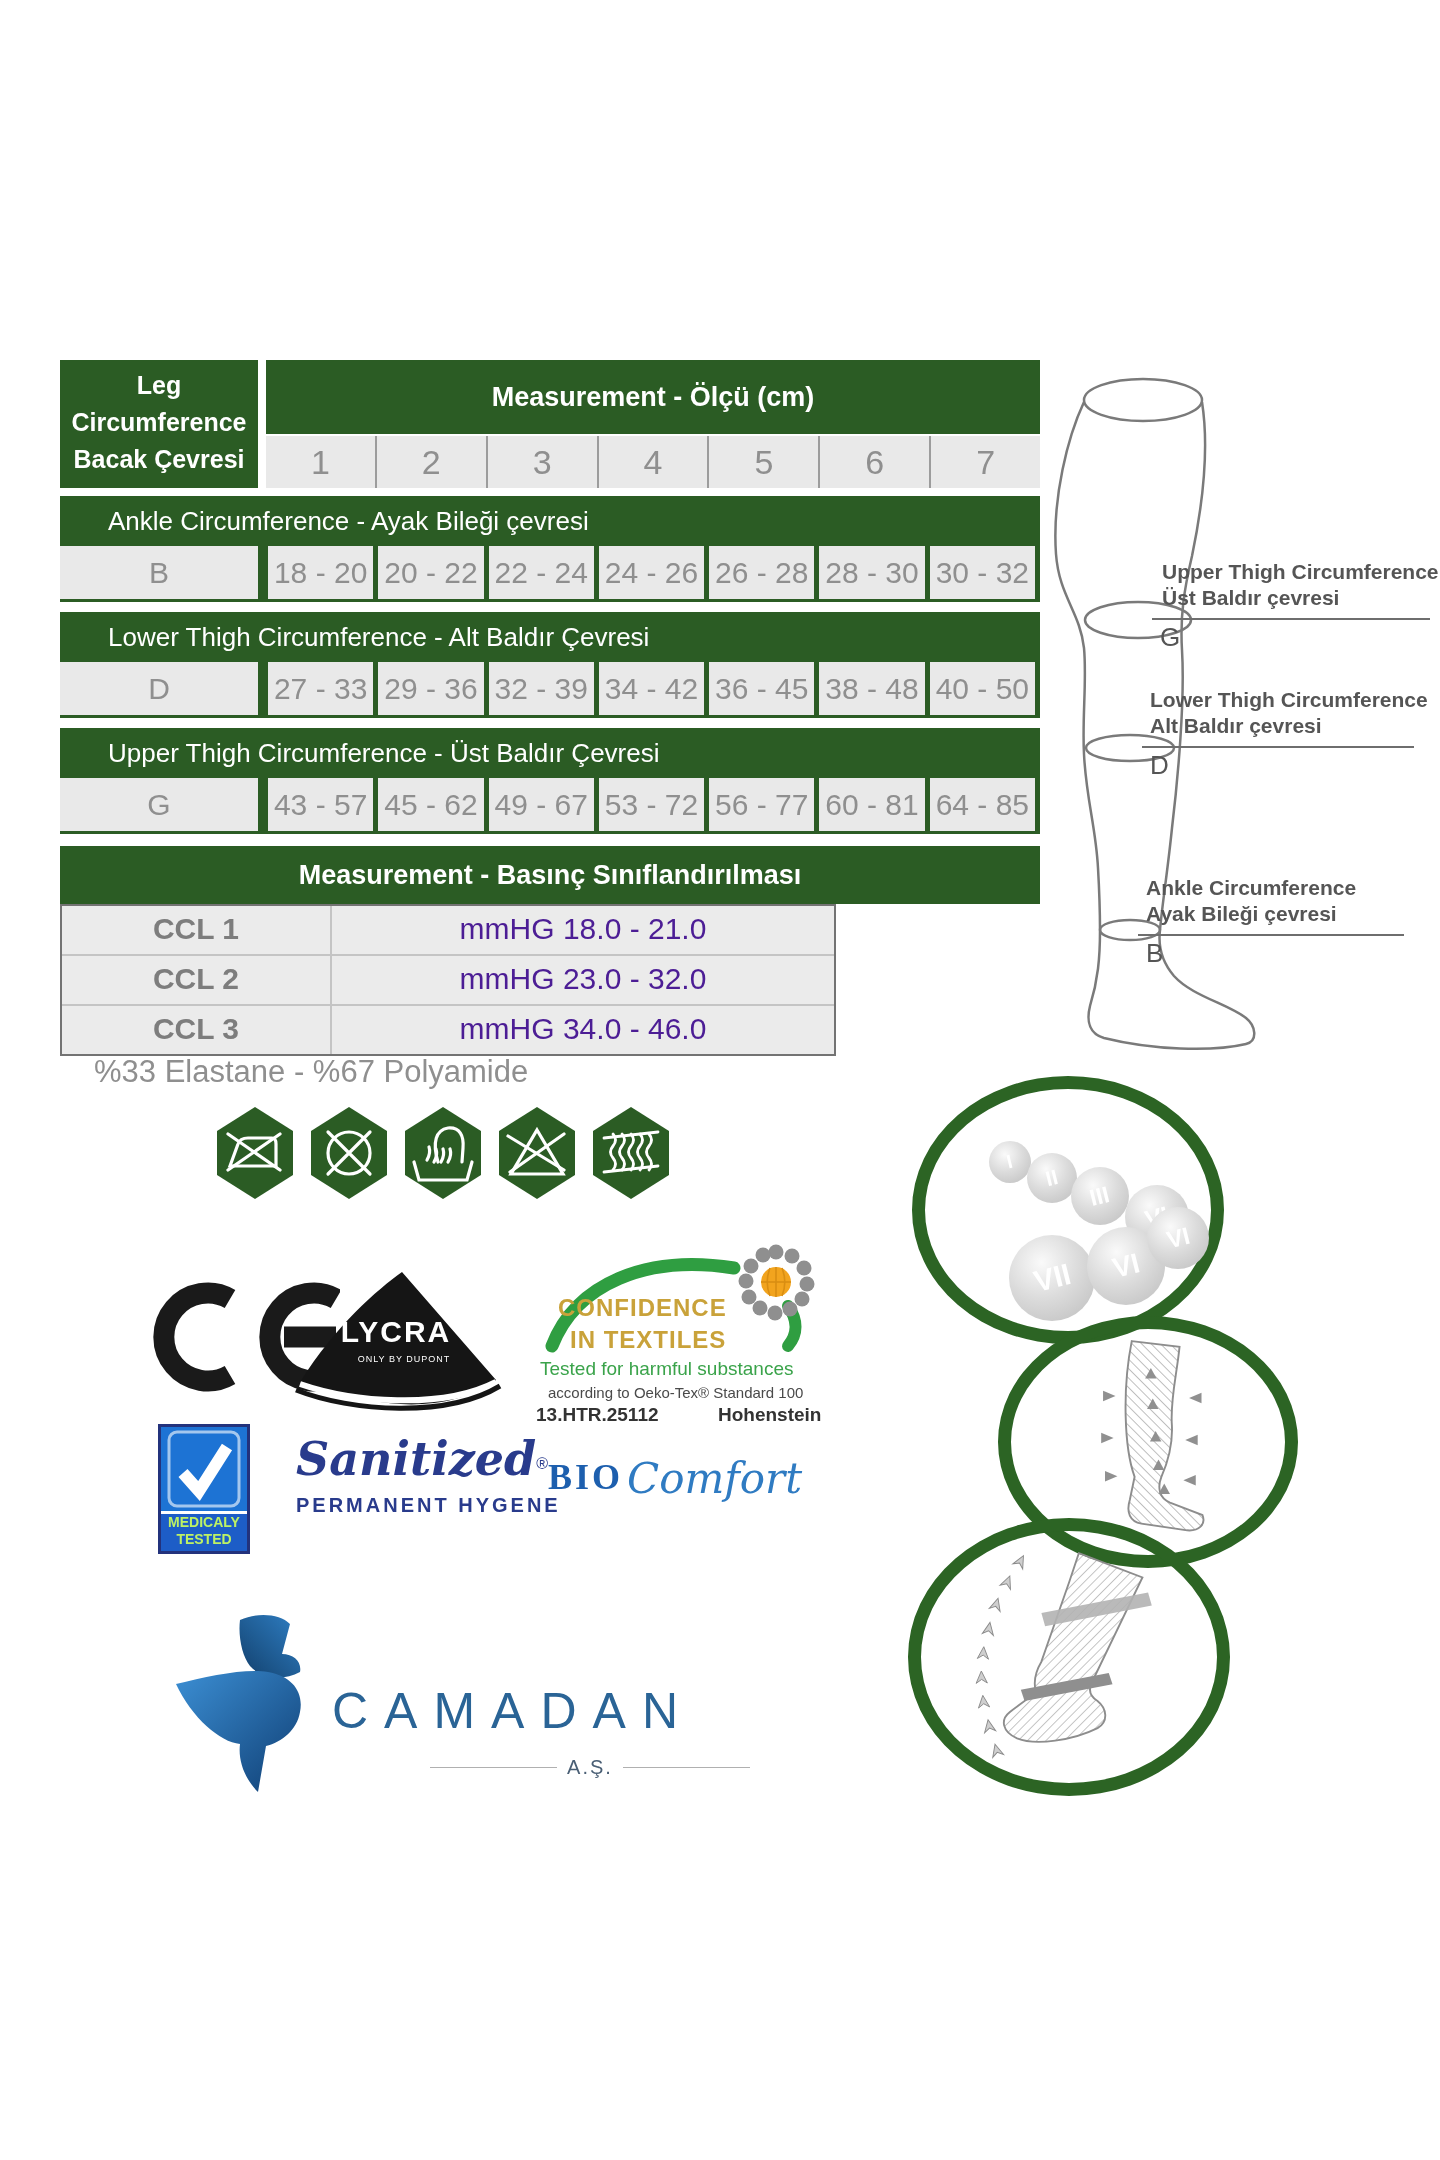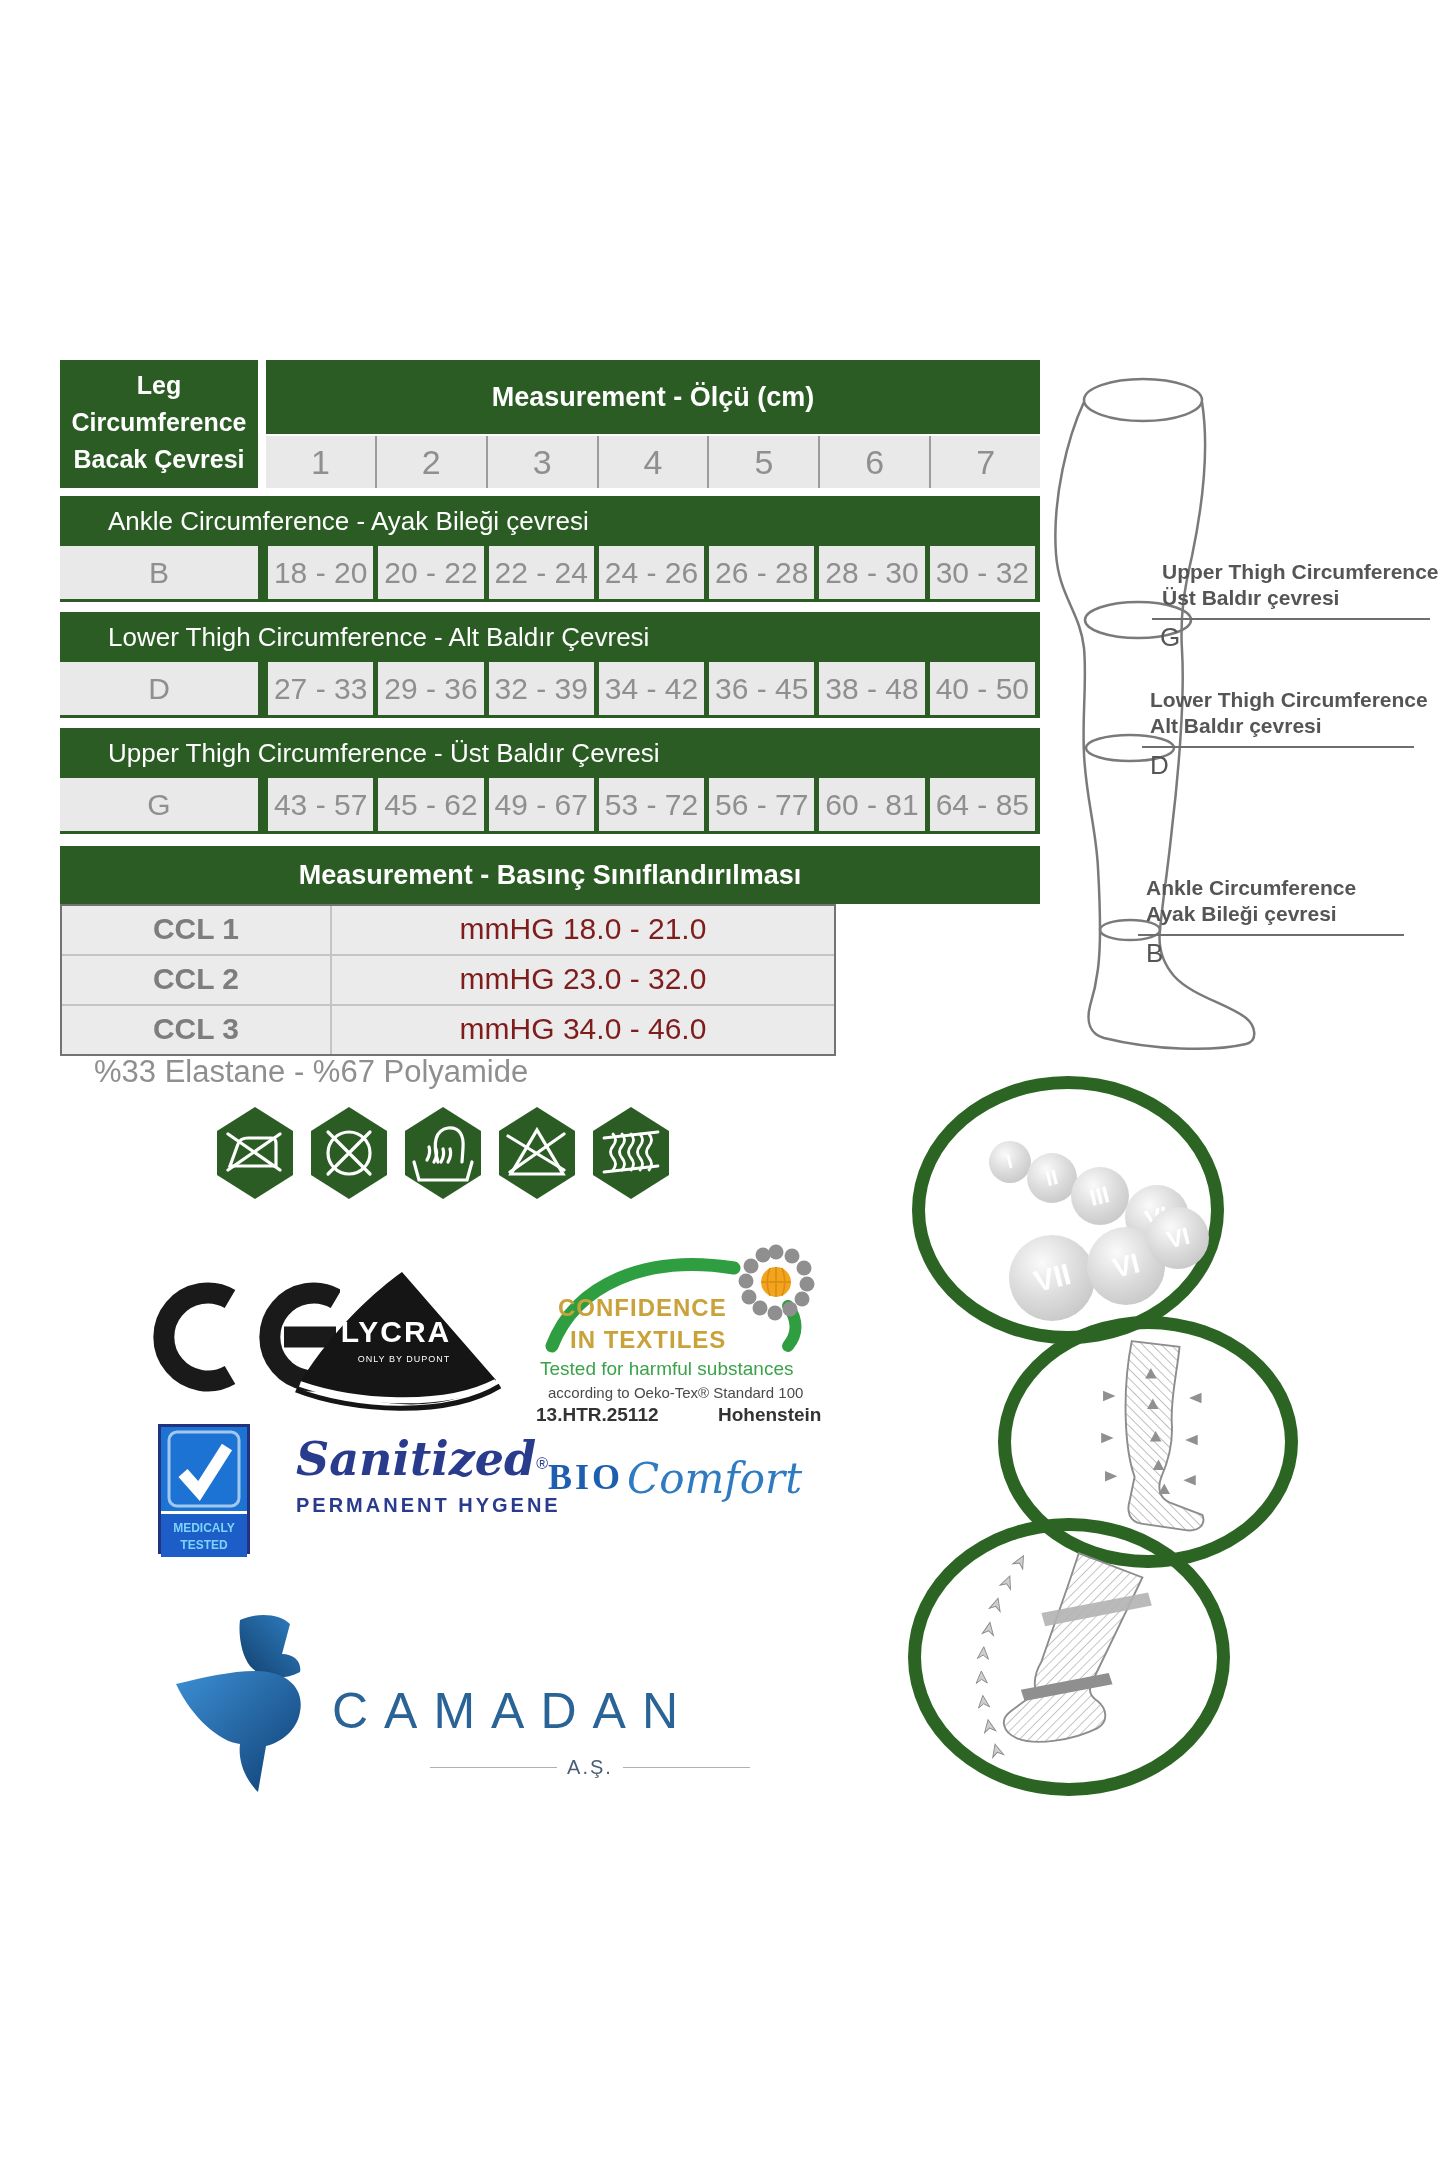--- a/index.html
+++ b/index.html
@@ -15,39 +15,39 @@
   .band{left:60px;width:980px;height:50px;font-weight:normal;font-size:26px;line-height:50px;padding-left:48px;box-sizing:border-box;}
   .vrow{left:60px;width:980px;height:56px;background:#2b5c24;display:flex;box-sizing:border-box;padding-bottom:3px;}
   .vrow .key-cell{width:198px;background:#e9e9e9;margin-right:10px;text-align:center;font-size:30px;color:#8f8f8f;line-height:53px;}
   .vrow .val-cell{flex:1;background:#e9e9e9;margin-right:5px;text-align:center;font-size:30px;color:#8f8f8f;line-height:53px;}
   
   .comp-header{left:60px;top:846px;width:980px;height:58px;text-align:center;font-weight:bold;font-size:27px;line-height:58px;}
   .comp-rows{left:60px;top:904px;width:776px;border:2px solid #737373;box-sizing:border-box;background:#ebebeb;}
   .comp-row{display:flex;height:48px;border-bottom:2px solid #c4c4c4;}
   .comp-row:last-child{border-bottom:none;}
   .comp-label{width:268px;border-right:2px solid #c4c4c4;text-align:center;font-weight:bold;font-size:30px;color:#7d7d7d;line-height:46px;}
-  .comp-value{flex:1;text-align:center;font-size:30px;color:#7f1d1d;line-height:46px;}
+  .comp-value{flex:1;text-align:center;font-size:30px;color:#4c1d95;line-height:46px;}
   .material{left:94px;top:1054px;font-size:31px;color:#8f8f8f;}
   
   .leg-label{font-weight:bold;font-size:21px;color:#555;white-space:nowrap;}
   .leg-line{height:2px;background:#6e6e6e;}
   .leg-letter{font-size:26px;color:#555;}
   
   .ring{border:13px solid #2c6424;border-radius:50%;box-sizing:border-box;}
   .sphere{position:absolute;border-radius:50%;background:radial-gradient(circle at 38% 32%,#fafafa 0%,#dcdcdc 45%,#bcbcbc 100%);display:flex;align-items:center;justify-content:center;}
   .sphere span{color:#ffffff;font-weight:bold;transform:rotate(-14deg);}
   
   .oeko-gold{color:#c9a23a;font-weight:bold;font-size:24px;letter-spacing:1px;white-space:nowrap;}
   .oeko-green-text{color:#3aa34a;font-size:19px;white-space:nowrap;text-align:center;}
   .oeko-small{color:#4a4a4a;font-size:15px;white-space:nowrap;}
   .oeko-cert{color:#333;font-weight:bold;font-size:19px;white-space:nowrap;}
   .med-badge{left:158px;top:1424px;width:92px;height:130px;border:3px solid #23327c;box-sizing:border-box;background:#1d73d4;}
   .med-top{height:84px;position:relative;}
   .med-divider{height:3px;background:#fff;}
-  .med-bottom{height:37px;background:#1d5dc7;color:#7dd3fc;font-weight:bold;font-size:12px;text-align:center;line-height:17px;padding-top:6px;}
+  .med-bottom{height:37px;background:#1d5dc7;color:#bef264;font-weight:bold;font-size:14px;text-align:center;line-height:17px;padding-top:0;}
   .san-brand{font-family:"DejaVu Serif",serif;font-style:italic;font-weight:bold;font-size:46px;color:#293b8c;}
   .san-tag{font-weight:bold;font-size:20px;letter-spacing:3px;color:#293b8c;margin-top:8px;}
   .bio-b{font-family:"Liberation Serif",serif;font-weight:bold;font-size:36px;color:#1d5fae;letter-spacing:3px;}
   .bio-c{font-family:"DejaVu Serif",serif;font-style:italic;font-weight:normal;font-size:42px;color:#2f7bc2;margin-left:4px;position:relative;top:4px;}
   
   .cam-word{left:332px;top:1682px;font-size:50px;letter-spacing:16px;color:#2a6496;}
   .cam-sub{left:430px;top:1756px;width:320px;display:flex;align-items:center;}
   .cam-sub .rule{flex:1;height:1px;background:#b0b0b0;}
   .cam-sub .txt{margin:0 10px;font-size:20px;letter-spacing:2px;color:#4a5f75;}
 </style>

